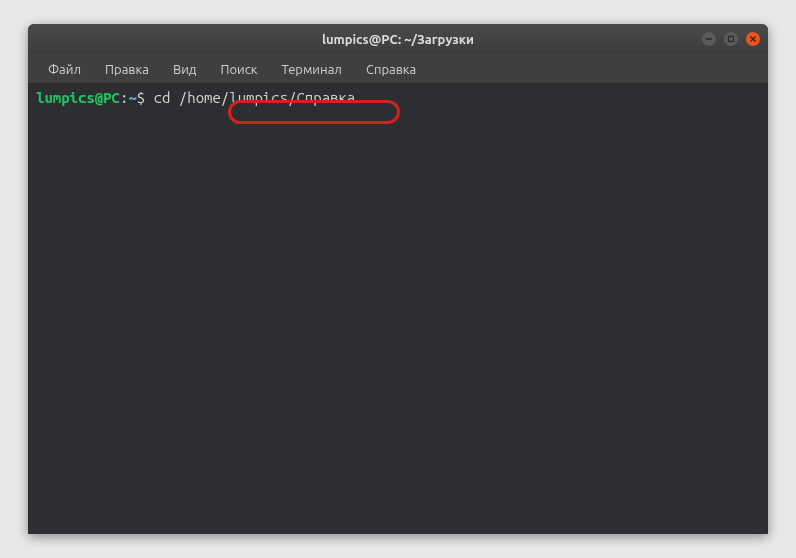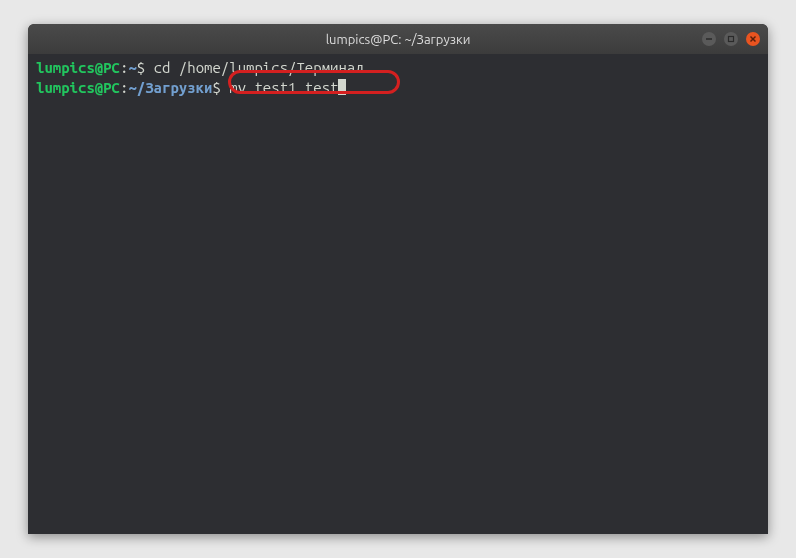--- a/index.html
+++ b/index.html
@@ -31,21 +31,21 @@
       background: linear-gradient(to bottom, #4a4a4a, #3c3c3c);
       display: flex;
       align-items: center;
       justify-content: center;
       position: relative;
       border-radius: 6px 6px 0 0;
     }
     .title {
       color: #dcdcdc;
       font-size: 13px;
-      font-weight: normal;
+      font-weight: bold;
       text-align: right;
     }
     .window-controls {
       position: absolute;
       right: 8px;
       display: flex;
       gap: 8px;
       align-items: center;
     }
     .win-btn {
@@ -146,19 +146,26 @@
       </div>
       <div class="win-btn win-close">
         <svg width="8" height="8" viewBox="0 0 8 8">
             <line x1="1.5" y1="1.5" x2="6.5" y2="6.5" stroke="#5a1f0a" stroke-width="1.5"></line>
             <line x1="6.5" y1="1.5" x2="1.5" y2="6.5" stroke="#5a1f0a" stroke-width="1.5"></line>
           </svg>
       </div>
     </div>
   </div>
 
+  <div class="menubar">
+    <span class="menu-item">Файл</span>
+    <span class="menu-item">Правка</span>
+    <span class="menu-item">Вид</span>
+    <span class="menu-item">Поиск</span>
+    <span class="menu-item">Терминал</span>
+    <span class="menu-item">Справка</span>
+  </div>
 
   <div class="terminal">
-    <div class="line"><span class="prompt-user">lumpics@PC</span><span class="prompt-sep">:</span><span class="prompt-path">~</span><span class="prompt-sep">$ </span><span class="cmd">cd /home/lumpics/Терминал</span></div>
-    <div class="line"><span class="prompt-user">lumpics@PC</span><span class="prompt-sep">:</span><span class="prompt-path">~/Загрузки</span><span class="prompt-sep">$ </span><span class="cmd">mv test1 test</span><span class="cursor"></span></div>
+    <div class="line"><span class="prompt-user">lumpics@PC</span><span class="prompt-sep">:</span><span class="prompt-path">~</span><span class="prompt-sep">$ </span><span class="cmd">cd /home/lumpics/Справка</span></div>
     <div class="highlight" style="top: 16px; left: 200px; width: 172px; height: 24px;"></div>
   </div>
 </div>
 
 </body></html>

